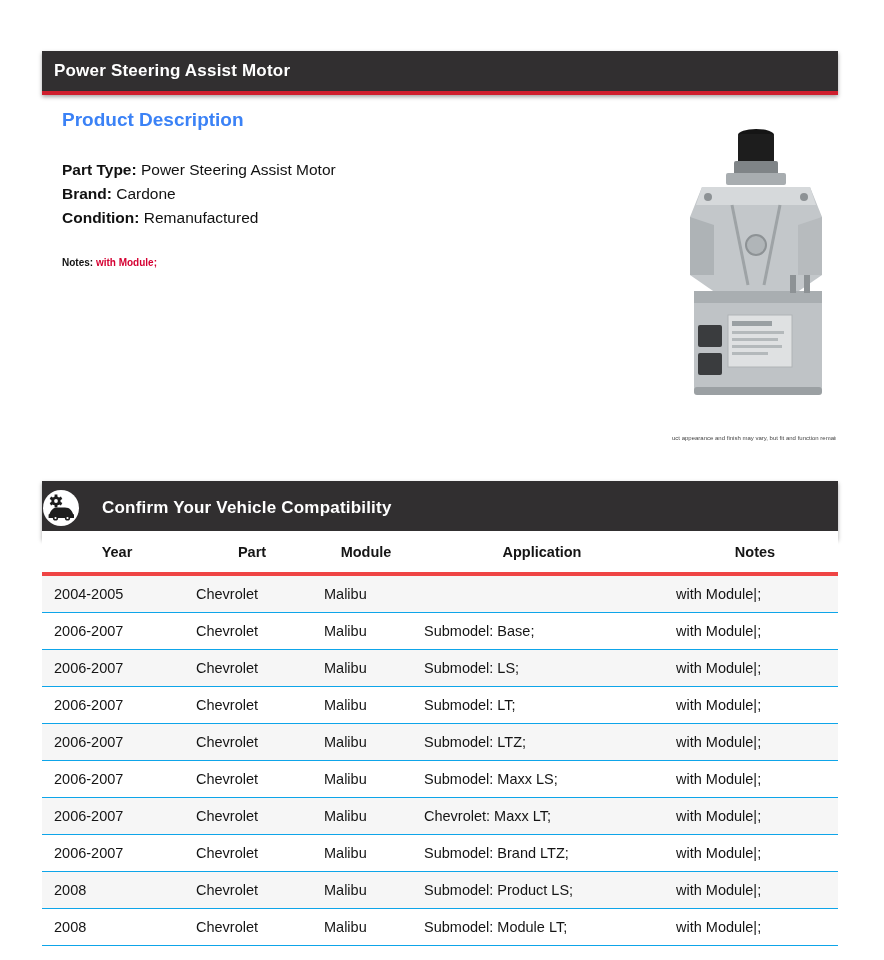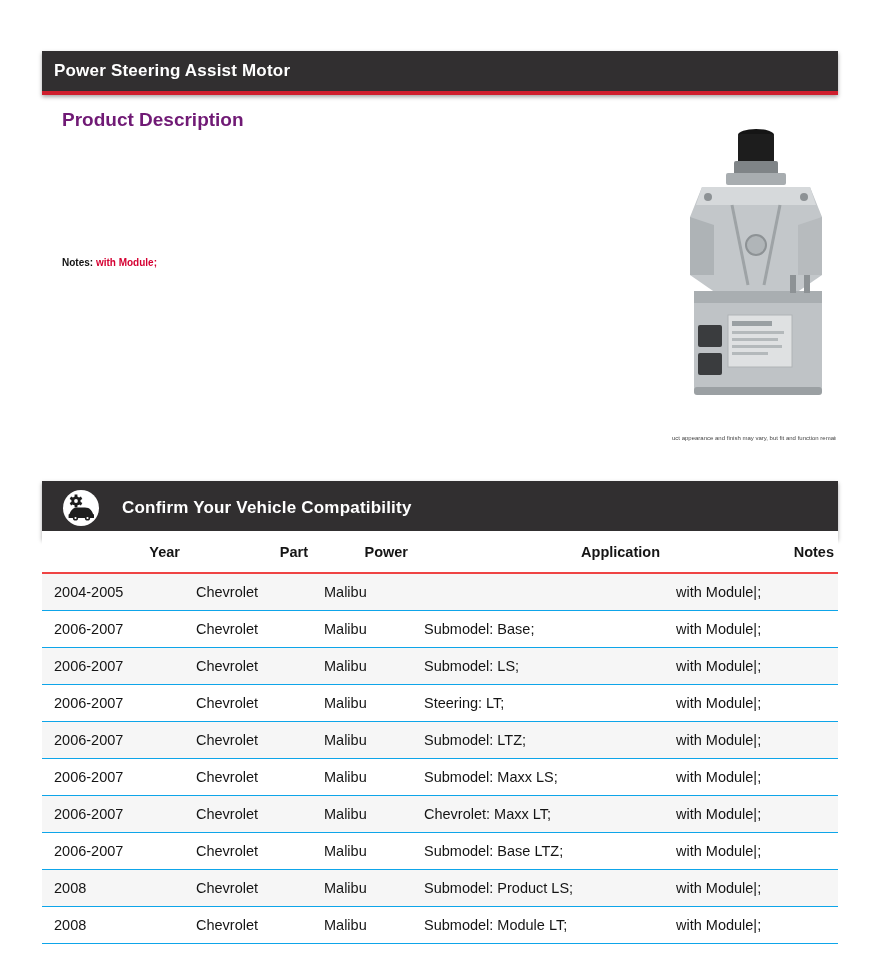--- a/index.html
+++ b/index.html
@@ -28,33 +28,33 @@
     display:flex;
     align-items:center;
     color:#fff;
   }
   .bar-title {
     font-size:17px;
     font-weight:bold;
     letter-spacing:0.2px;
   }
   #title-bar { top:32px; height:44px; padding-left:12px; }
-  #compat-bar { top:462px; height:58px; padding-left:20px; }
+  #compat-bar { top:462px; height:58px; }
   #compat-bar .bar-title { margin-left:22px; }
 
   .icon-circle { width:38px; height:38px; flex:0 0 auto; }
 
   
   .section-title {
     position:absolute;
     left:62px;
     top:90px;
     font-size:19px;
     font-weight:bold;
-    color:#701a75;
+    color:#3b82f6;
   }
   .fields {
     position:absolute;
     left:62px;
     top:139px;
     font-size:15.5px;
     line-height:24px;
   }
   .field-label { font-weight:bold; }
   .notes-line {
@@ -90,45 +90,59 @@
   }
   table {
     width:100%;
     border-collapse:collapse;
     font-size:14.5px;
     color:#151515;
   }
   col.c-year{width:142px;} col.c-make{width:128px;} col.c-model{width:100px;}
   col.c-app{width:252px;}  col.c-notes{width:auto;}
   thead th {
-    text-align:right;
+    text-align:center;
     font-weight:bold;
     padding:13px 4px 12px 12px;
     background:#fff;
-    border-bottom:2px solid #ef4444;
+    border-bottom:4px solid #ef4444;
     font-size:14.5px;
   }
   tbody td {
     padding:10px 4px 10px 12px;
     border-bottom:1px solid #0ea5e9;
   }
   tbody tr:nth-child(odd)  { background:#f6f6f6; }
   tbody tr:nth-child(even) { background:#ffffff; }
 </style>
 </head>
 <body>
 
 <div class="page">
 
   <div class="bar" id="title-bar">
     <span class="bar-title">Power Steering Assist Motor</span>
   </div>
 
   <div class="section-title">Product Description</div>
 
+  <div class="fields">
+    <div>
+      <span class="field-label">Part Type:</span>
+      <span>Power Steering Assist Motor</span>
+    </div>
+    <div>
+      <span class="field-label">Brand:</span>
+      <span>Cardone</span>
+    </div>
+    <div>
+      <span class="field-label">Condition:</span>
+      <span>Remanufactured</span>
+    </div>
+  </div>
 
   <div class="notes-line">
     <span class="notes-label">Notes:</span>
     <span class="notes-value">with Module;</span>
   </div>
 
   <div class="product-photo-wrap">
     <svg width="164" height="302" viewBox="0 0 164 302">
 
       <ellipse cx="84" cy="10" rx="18" ry="6" fill="#151515"></ellipse>
@@ -201,21 +215,21 @@
         <col class="c-year">
           <col class="c-make">
           <col class="c-model">
           <col class="c-app">
           <col class="c-notes">
       </colgroup>
       <thead>
         <tr>
           <th>Year</th>
           <th>Part</th>
-          <th>Power</th>
+          <th>Module</th>
           <th>Application</th>
           <th>Notes</th>
         </tr>
       </thead>
       <tbody>
           <tr>
             <td>2004-2005</td>
             <td>Chevrolet</td>
             <td>Malibu</td>
             <td></td>
@@ -232,21 +246,21 @@
             <td>2006-2007</td>
             <td>Chevrolet</td>
             <td>Malibu</td>
             <td>Submodel: LS;</td>
             <td>with Module|;</td>
           </tr>
           <tr>
             <td>2006-2007</td>
             <td>Chevrolet</td>
             <td>Malibu</td>
-            <td>Steering: LT;</td>
+            <td>Submodel: LT;</td>
             <td>with Module|;</td>
           </tr>
           <tr>
             <td>2006-2007</td>
             <td>Chevrolet</td>
             <td>Malibu</td>
             <td>Submodel: LTZ;</td>
             <td>with Module|;</td>
           </tr>
           <tr>
@@ -260,21 +274,21 @@
             <td>2006-2007</td>
             <td>Chevrolet</td>
             <td>Malibu</td>
             <td>Chevrolet: Maxx LT;</td>
             <td>with Module|;</td>
           </tr>
           <tr>
             <td>2006-2007</td>
             <td>Chevrolet</td>
             <td>Malibu</td>
-            <td>Submodel: Base LTZ;</td>
+            <td>Submodel: Brand LTZ;</td>
             <td>with Module|;</td>
           </tr>
           <tr>
             <td>2008</td>
             <td>Chevrolet</td>
             <td>Malibu</td>
             <td>Submodel: Product LS;</td>
             <td>with Module|;</td>
           </tr>
           <tr>

